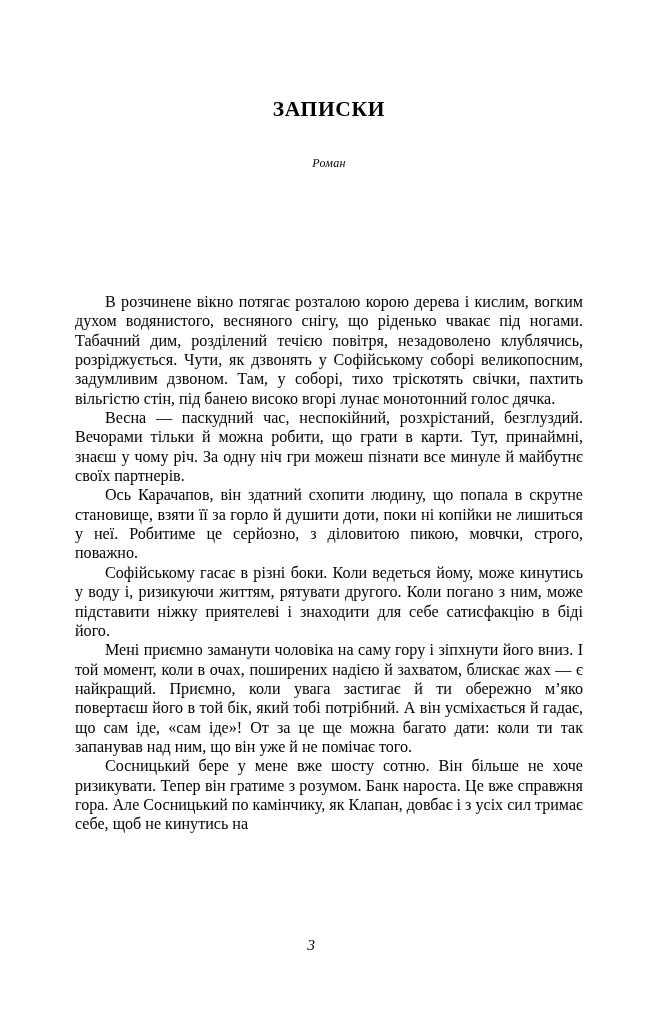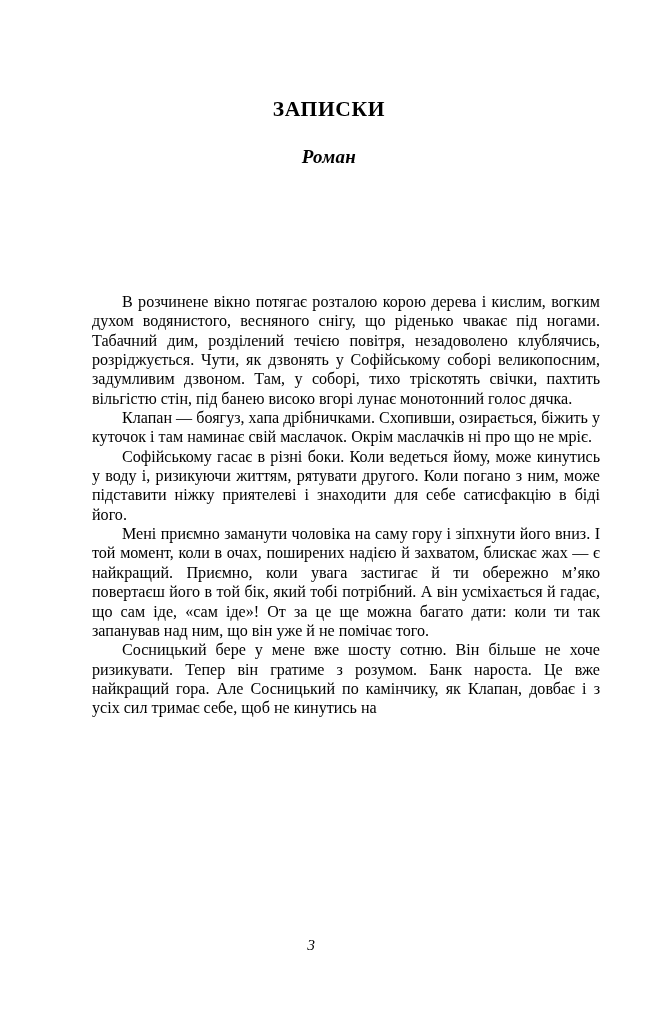--- a/index.html
+++ b/index.html
@@ -41,32 +41,32 @@
     line-height: 26.2px;
     letter-spacing: 0.7px;
     text-transform: uppercase;
     margin: 0;
   }
   .book-title .tline {
     display: block;
     white-space: pre;
   }
   .subtitle {
-    margin: 0;
+    margin: 10px;
     padding-top: 24px;
-    font-size: 19px;
-    font-weight: bold;
+    font-size: 12px;
+    font-weight: normal;
     font-style: italic;
     letter-spacing: 0.3px;
   }
 
   
   .body-text {
     position: absolute;
-    left: 92px;
+    left: 75px;
     top: 292px;
     width: 508px;
     font-size: 16.1px;
     line-height: 19.35px;
     text-align: justify;
     text-justify: inter-word;
   }
   .body-text p {
     margin: 0;
     text-indent: 30px;
@@ -91,21 +91,22 @@
 
   <div class="title-block">
     <h1 class="book-title">
       <span class="tline">ЗАПИСКИ</span>
     </h1>
     <p class="subtitle">Роман</p>
   </div>
 
   <div class="body-text">
     <p>В розчинене вікно потягає розталою корою дерева і кислим, вогким духом водянистого, весняного снігу, що ріденько чвакає під ногами. Табачний дим, розділений течією повітря, незадоволено клублячись, розріджується. Чути, як дзвонять у Софійському соборі великопосним, задумливим дзвоном. Там, у соборі, тихо тріскотять свічки, пахтить вільгістю стін, під банею високо вгорі лунає монотонний голос дячка.</p>
-    <p>Клапан — боягуз, хапа дрібничками. Схопивши, озирається, біжить у куточок і там наминає свій маслачок. Окрім маслачків ні про що не мріє.</p>
+    <p>Весна — паскудний час, неспокійний, розхрістаний, безглуздий. Вечорами тільки й можна робити, що грати в карти. Тут, принаймні, знаєш у чому річ. За одну ніч гри можеш пізнати все минуле й майбутнє своїх партнерів.</p>
+    <p>Ось Карачапов, він здатний схопити людину, що попала в скрутне становище, взяти її за горло й душити доти, поки ні копійки не лишиться у неї. Робитиме це серйозно, з діловитою пикою, мовчки, строго, поважно.</p>
     <p>Софійському гасає в різні боки. Коли ведеться йому, може кинутись у воду і, ризикуючи життям, рятувати другого. Коли погано з ним, може підставити ніжку приятелеві і знаходити для себе сатисфакцію в біді його.</p>
     <p>Мені приємно заманути чоловіка на саму гору і зіпхнути його вниз. І той момент, коли в очах, поширених надією й захватом, блискає жах — є найкращий. Приємно, коли увага застигає й ти обережно м’яко повертаєш його в той бік, який тобі потрібний. А він усміхається й гадає, що сам іде, «сам іде»! От за це ще можна багато дати: коли ти так запанував над ним, що він уже й не помічає того.</p>
-    <p>Сосницький бере у мене вже шосту сотню. Він більше не хоче ризикувати. Тепер він гратиме з розумом. Банк нароста. Це вже найкращий гора. Але Сосницький по камінчику, як Клапан, довбає і з усіх сил тримає себе, щоб не кинутись на</p>
+    <p>Сосницький бере у мене вже шосту сотню. Він більше не хоче ризикувати. Тепер він гратиме з розумом. Банк нароста. Це вже справжня гора. Але Сосницький по камінчику, як Клапан, довбає і з усіх сил тримає себе, щоб не кинутись на</p>
   </div>
 
   <div class="folio">3</div>
 
 </div>
 
 </body></html>

